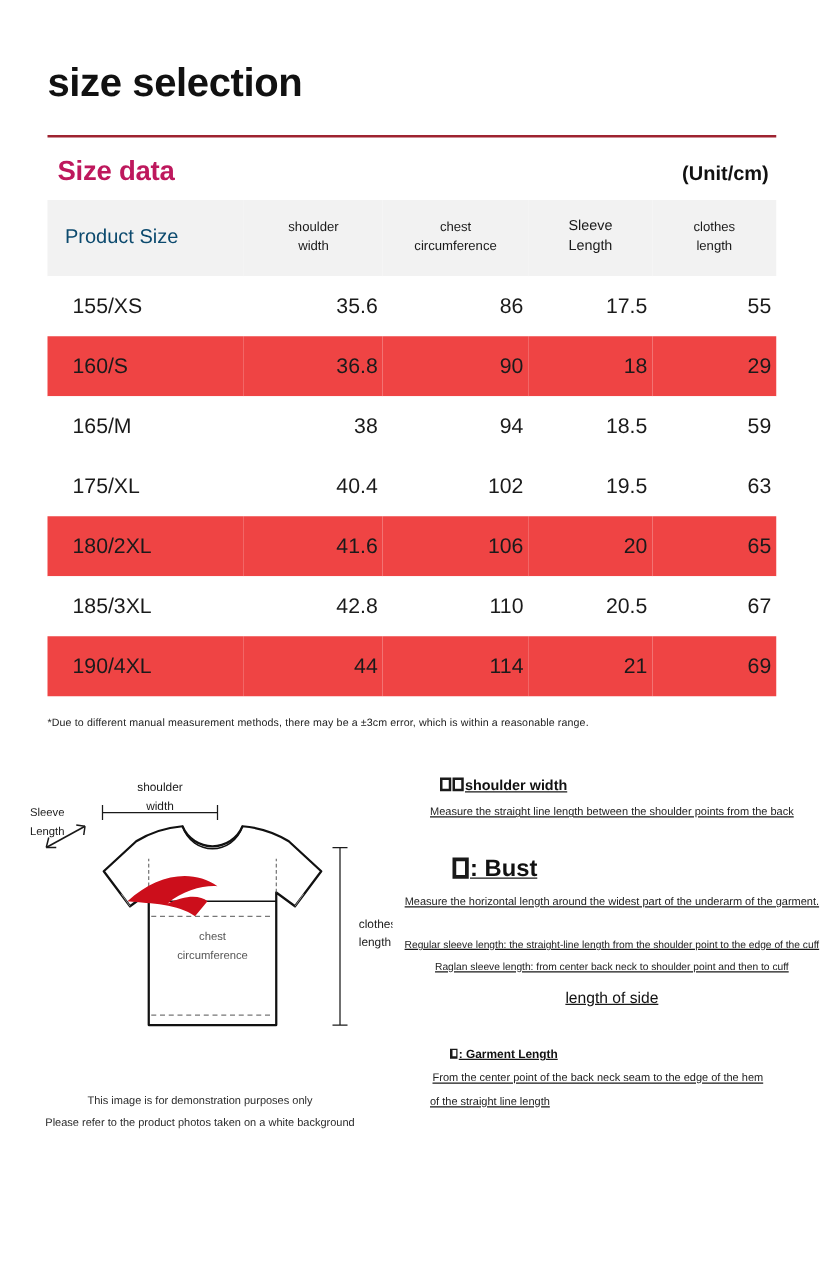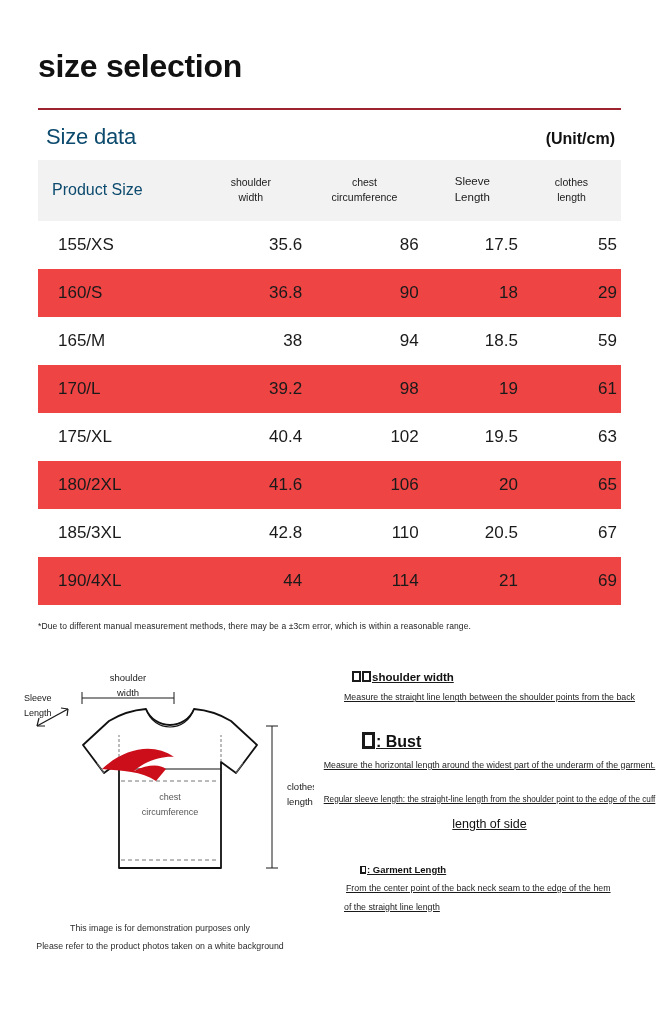--- a/index.html
+++ b/index.html
@@ -43,22 +43,22 @@
 
   
   .caption-row {
     display: flex;
     align-items: baseline;
     justify-content: space-between;
     padding: 14px 44px 10px 46px;
   }
   .caption-title {
     font-size: 22px;
-    font-weight: 400;
-    color: #0c4a6e;
+    font-weight: 700;
+    color: #be185d;
     letter-spacing: -0.2px;
   }
   .caption-unit {
     font-size: 16px;
     font-weight: 700;
     color: #111111;
   }
 
   
   .table {
@@ -160,21 +160,21 @@
   
   .instr-block { margin-bottom: 2px; text-decoration: underline; }
   .instr-head {
     font-size: 11.5px;
     font-weight: 700;
     color: #111111;
     padding-left: 32px;
     line-height: 1.5;
   }
   .instr-head.big {
-    font-size: 16px;
+    font-size: 19px;
     font-weight: 700;
     padding-left: 42px;
     line-height: 1.4;
   }
   .instr-head.small {
     font-size: 9.5px;
     font-weight: 700;
     padding-left: 40px;
   }
   .instr-body {
@@ -277,27 +277,20 @@
         <td>18</td>
         <td>29</td>
       </tr>
       <tr class="odd">
         <td class="size-cell">165/M</td>
         <td>38</td>
         <td>94</td>
         <td>18.5</td>
         <td>59</td>
       </tr>
-      <tr class="even">
-        <td class="size-cell">170/L</td>
-        <td>39.2</td>
-        <td>98</td>
-        <td>19</td>
-        <td>61</td>
-      </tr>
       <tr class="odd">
         <td class="size-cell">175/XL</td>
         <td>40.4</td>
         <td>102</td>
         <td>19.5</td>
         <td>63</td>
       </tr>
       <tr class="even">
         <td class="size-cell">180/2XL</td>
         <td>41.6</td>
@@ -418,20 +411,21 @@
 
       <div class="instr-block">
         <div class="instr-head big"><span class="tofu lg"></span><span>: Bust</span></div>
         <div class="instr-body c">Measure the horizontal length around the widest part of the underarm of the garment.</div>
       </div>
 
       <div class="spacer-14"></div>
 
       <div class="instr-block">
         <div class="instr-body c tiny">Regular sleeve length: the straight-line length from the shoulder point to the edge of the cuff</div>
+        <div class="instr-body c tiny">Raglan sleeve length: from center back neck to shoulder point and then to cuff</div>
         <div class="instr-mid">length of side</div>
       </div>
 
       <div class="spacer-30"></div>
 
       <div class="instr-block">
         <div class="instr-head small"><span class="tofu sm"></span><span>: Garment Length</span></div>
         <div class="instr-body indent">From the center point of the back neck seam to the edge of the hem</div>
         <div class="instr-body">of the straight line length</div>
       </div>

